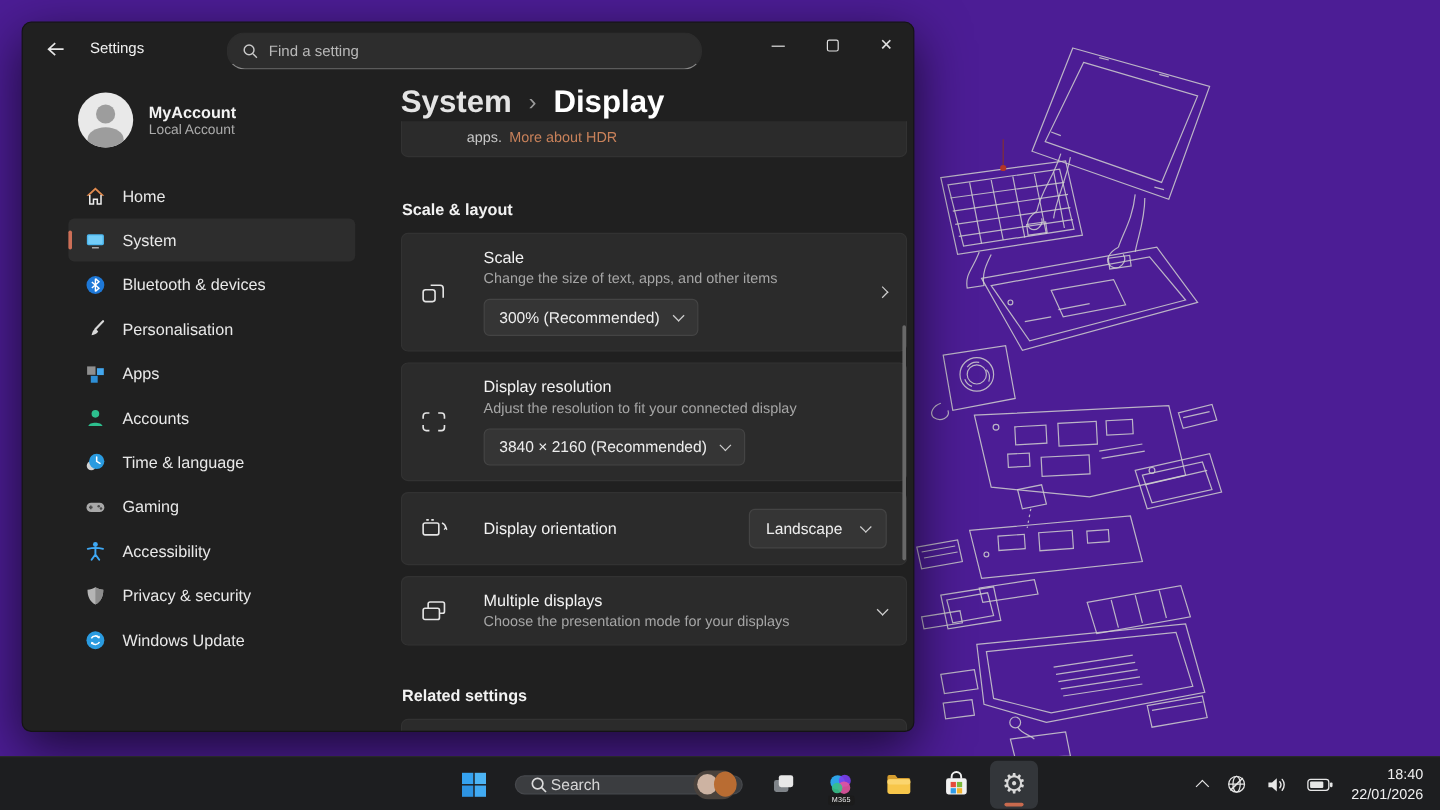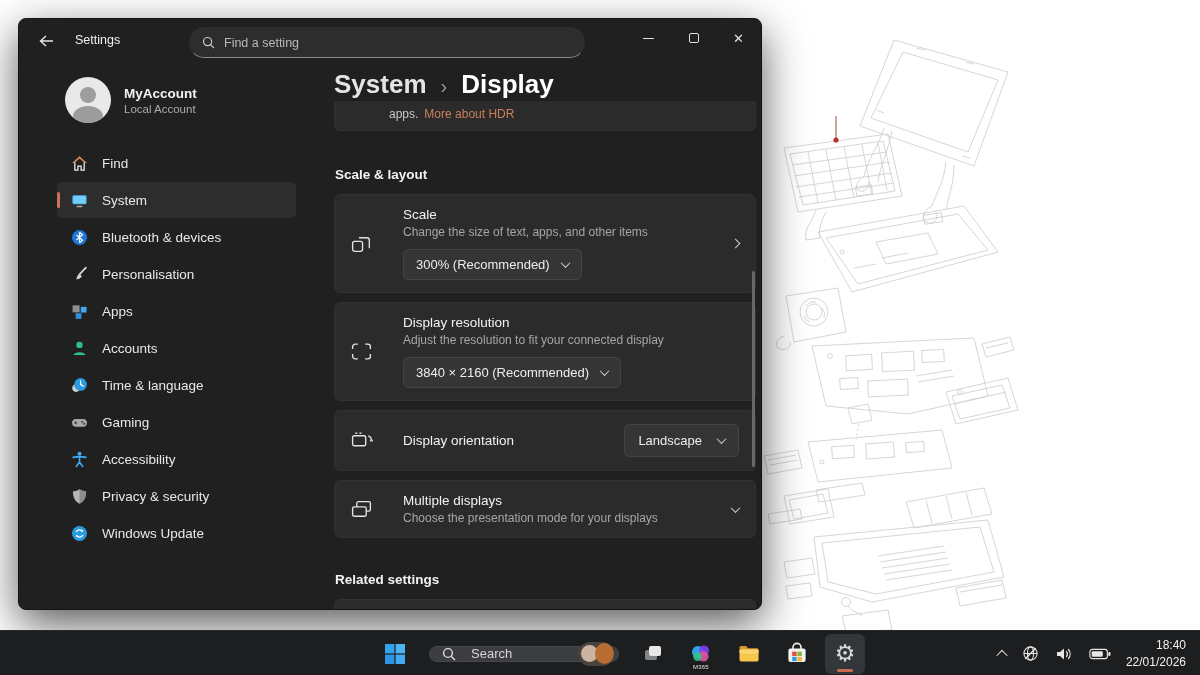--- a/index.html
+++ b/index.html
@@ -1,17 +1,17 @@
 <!DOCTYPE html>
 <html><head>
 <meta charset="utf-8">
 <style>
   * { margin:0; padding:0; box-sizing:border-box; }
   html,body { width:1200px; height:675px; overflow:hidden; background:#000; font-family:"Liberation Sans","DejaVu Sans",sans-serif; }
-  .desktop { position:relative; width:1200px; height:675px; background:#ffffff; }
+  .desktop { position:relative; width:1200px; height:675px; background:#4c1d95; }
 
   
   .wallpaper { position:absolute; left:756px; top:0; width:444px; height:632px; }
 
   
   .window { position:absolute; left:18px; top:18px; width:744px; height:592px;
             background:#202020; border:1px solid #141414; border-radius:8px;
             box-shadow:0 14px 44px rgba(0,0,0,.65); overflow:hidden; }
 
   .titlebar { position:absolute; left:0; top:0; width:100%; height:44px; }
@@ -80,21 +80,21 @@
   .scrollbar { position:absolute; right:6px; top:252px; width:3px; height:196px; background:#686868; border-radius:2px; }
 
   
   .taskbar { position:absolute; left:0; bottom:0; width:1200px; height:45px; background:#1d1e20;
              border-top:1px solid rgba(255,255,255,.05); }
   .tb-center { position:absolute; left:375px; top:0; height:45px; display:flex; align-items:center; gap:8px; }
   .tb-btn { width:40px; height:40px; border-radius:6px; display:flex; align-items:center; justify-content:center; position:relative; }
   .tb-btn.active { background:#33363a; }
   .tb-underline { position:absolute; bottom:2px; left:12px; width:16px; height:3px; border-radius:2px; background:#c96a4e; }
   .tb-search { height:16px; width:190px; background:#3b3d40; border:1px solid #46484c; border-radius:16px;
-               display:flex; align-items:center; padding:0 4px 0 12px; gap:15px; margin:0 6px; }
+               display:flex; align-items:center; padding:0 4px 0 12px; gap:3px; margin:0 6px; }
   .tb-search-label { color:#d6d6d6; font-size:13px; flex:1; }
   .hl-img { width:36px; height:24px; border-radius:12px; overflow:hidden; position:relative; background:#4a423c; flex:none; }
   .hl-img .c1 { position:absolute; left:3px; top:3px; width:17px; height:17px; border-radius:50%; background:#cdb3a2; }
   .hl-img .c2 { position:absolute; left:17px; top:1px; width:19px; height:21px; border-radius:50%; background:#b96c32; }
   .gear-glyph { font-size:23px; color:#d9d9d9; line-height:1; }
   .m365-badge { position:absolute; bottom:3px; left:50%; transform:translateX(-50%); background:#1b1b1b; color:#e8e8e8;
                 font-size:6px; padding:1px 3px; border-radius:2px; letter-spacing:.2px; }
 
   .tb-tray { position:absolute; right:8px; top:0; height:45px; display:flex; align-items:center; gap:6px; }
   .tray-btn { height:34px; display:flex; align-items:center; justify-content:center; padding:0 5px; border-radius:5px; }
@@ -255,21 +255,21 @@
       <div class="nav">
 
         <div class="nav-item">
 
           <span class="nav-ico">
             <svg width="17" height="17" viewBox="0 0 16 16">
                 <path d="M8 1.2 L15 7.6 H12.9 L8 3.2 L3.1 7.6 H1 Z" fill="#e08a4e" stroke="none"></path>
                 <path d="M3.6 7 V14.2 H6.5 V10.4 H9.5 V14.2 H12.4 V7" stroke="#ececec" stroke-width="1.2" fill="none"></path>
               </svg>
           </span>
-          <span>Find</span>
+          <span>Home</span>
         </div>
 
         <div class="nav-item selected">
           <span class="nav-pill"></span>
           <span class="nav-ico">
             <svg width="17" height="17" viewBox="0 0 16 16">
                 <rect x="1.3" y="3" width="13.4" height="8.6" rx="1.4" fill="#4db8f0" stroke="none"></rect>
                 <rect x="2.4" y="4" width="11.2" height="6.6" rx=".8" fill="#73cdf8" stroke="none"></rect>
                 <line x1="5.3" y1="13.6" x2="10.7" y2="13.6" stroke="#a8a8a8" stroke-width="1.3"></line>
               </svg>

